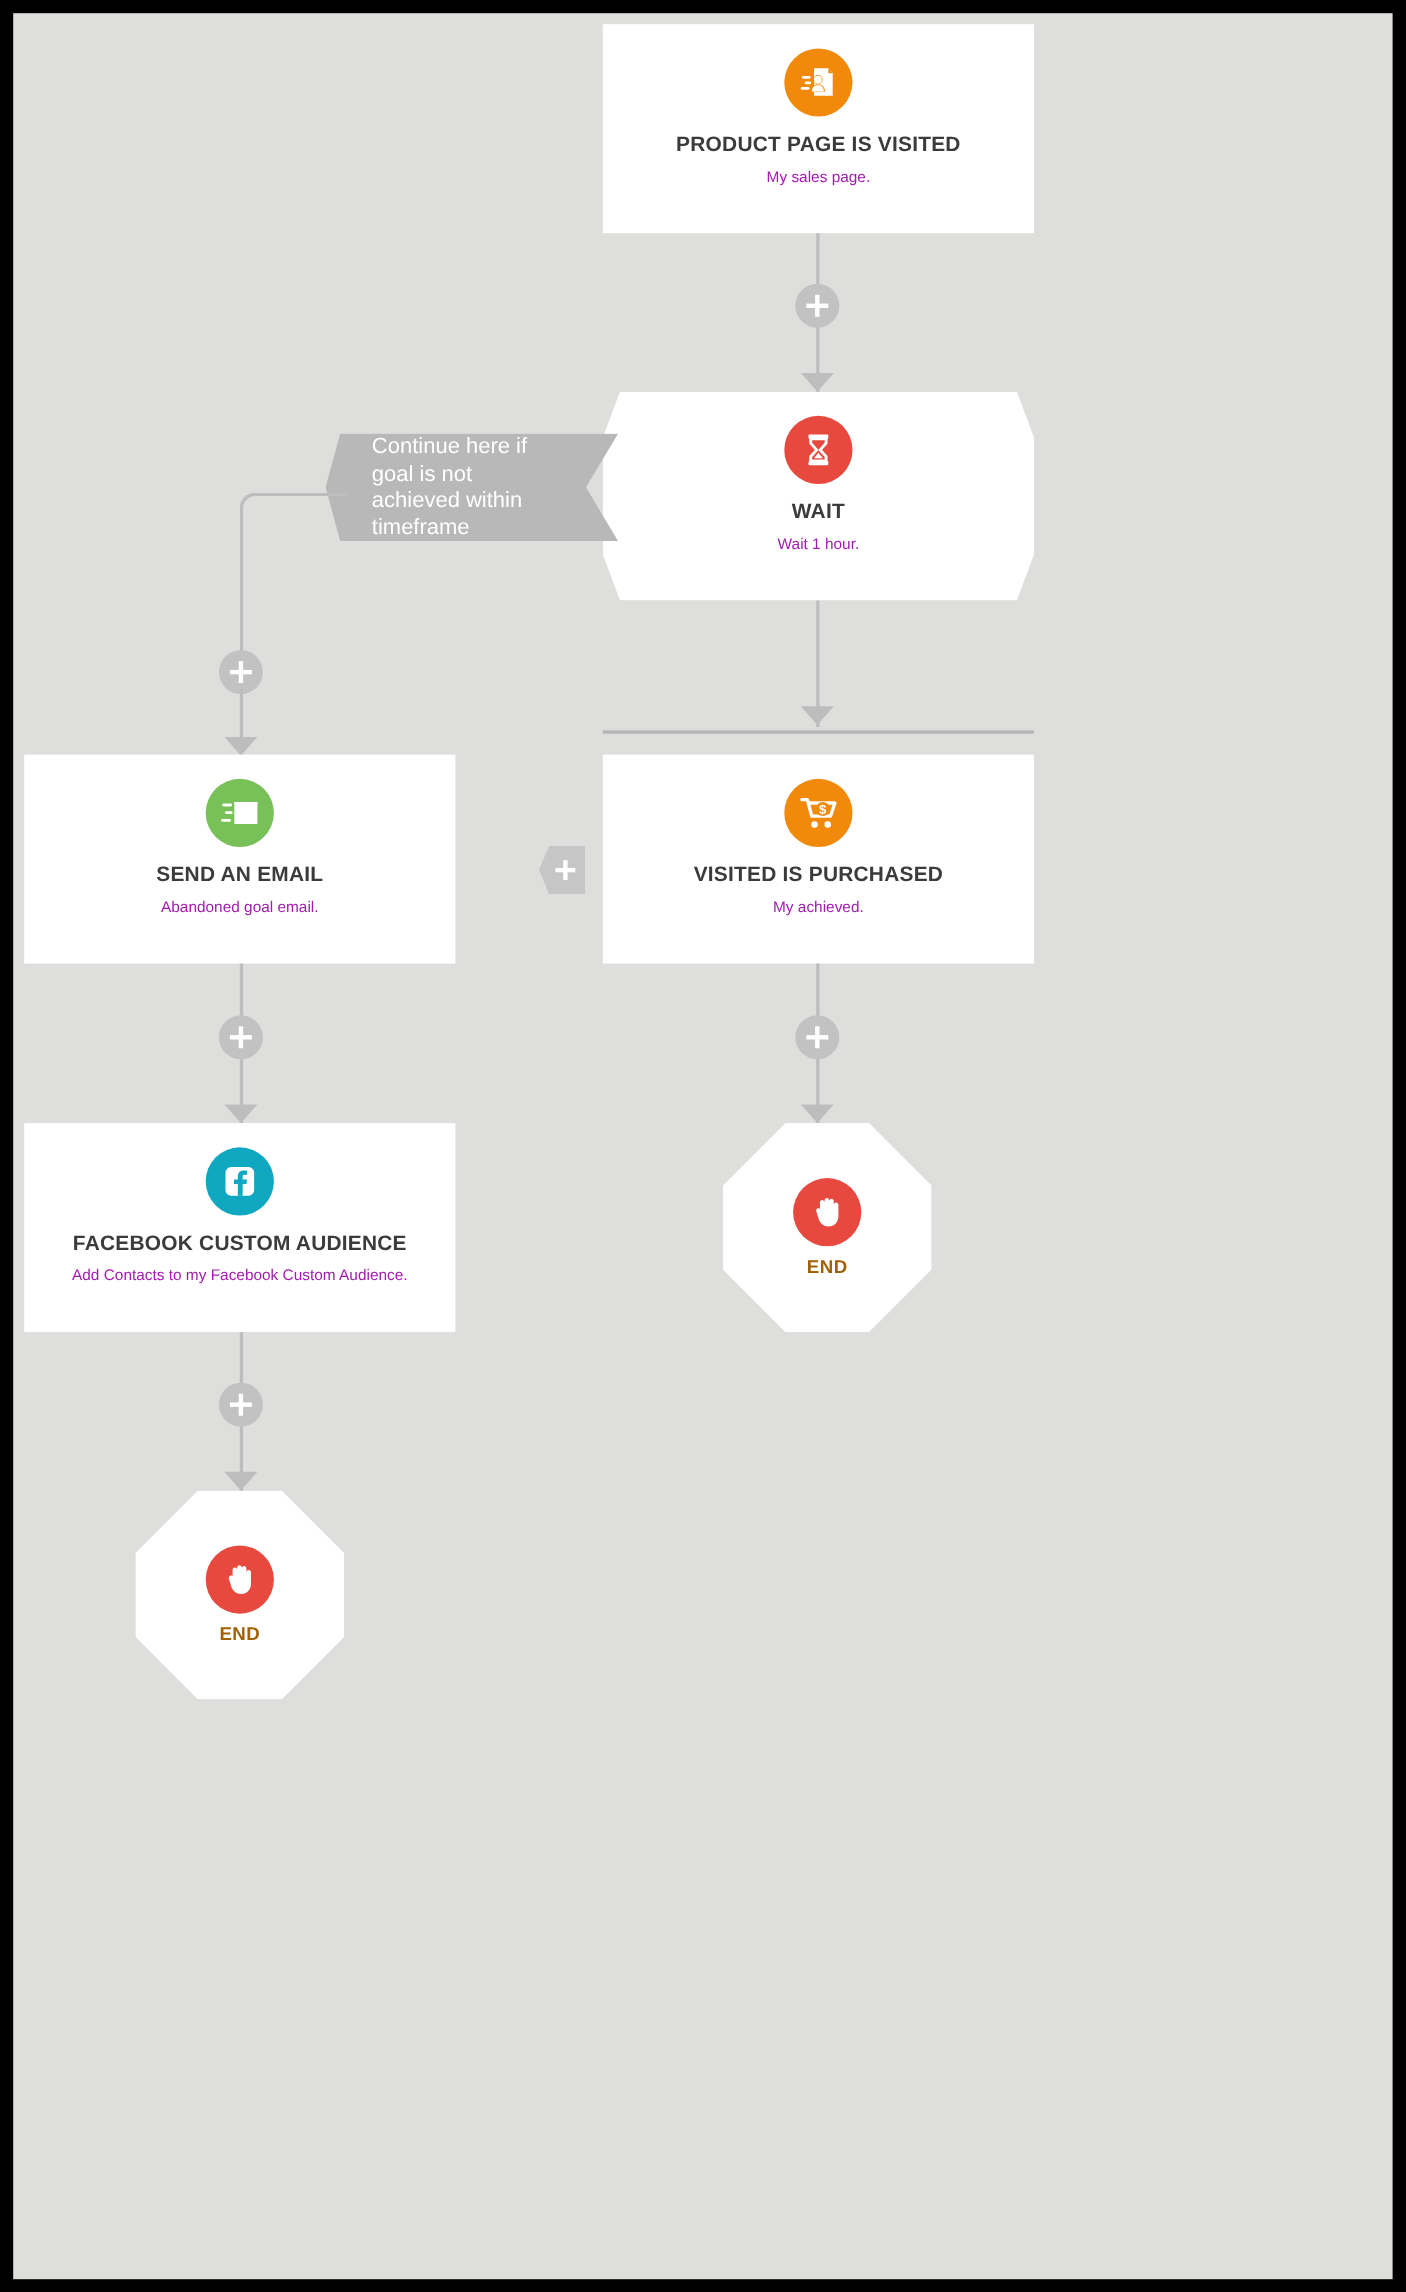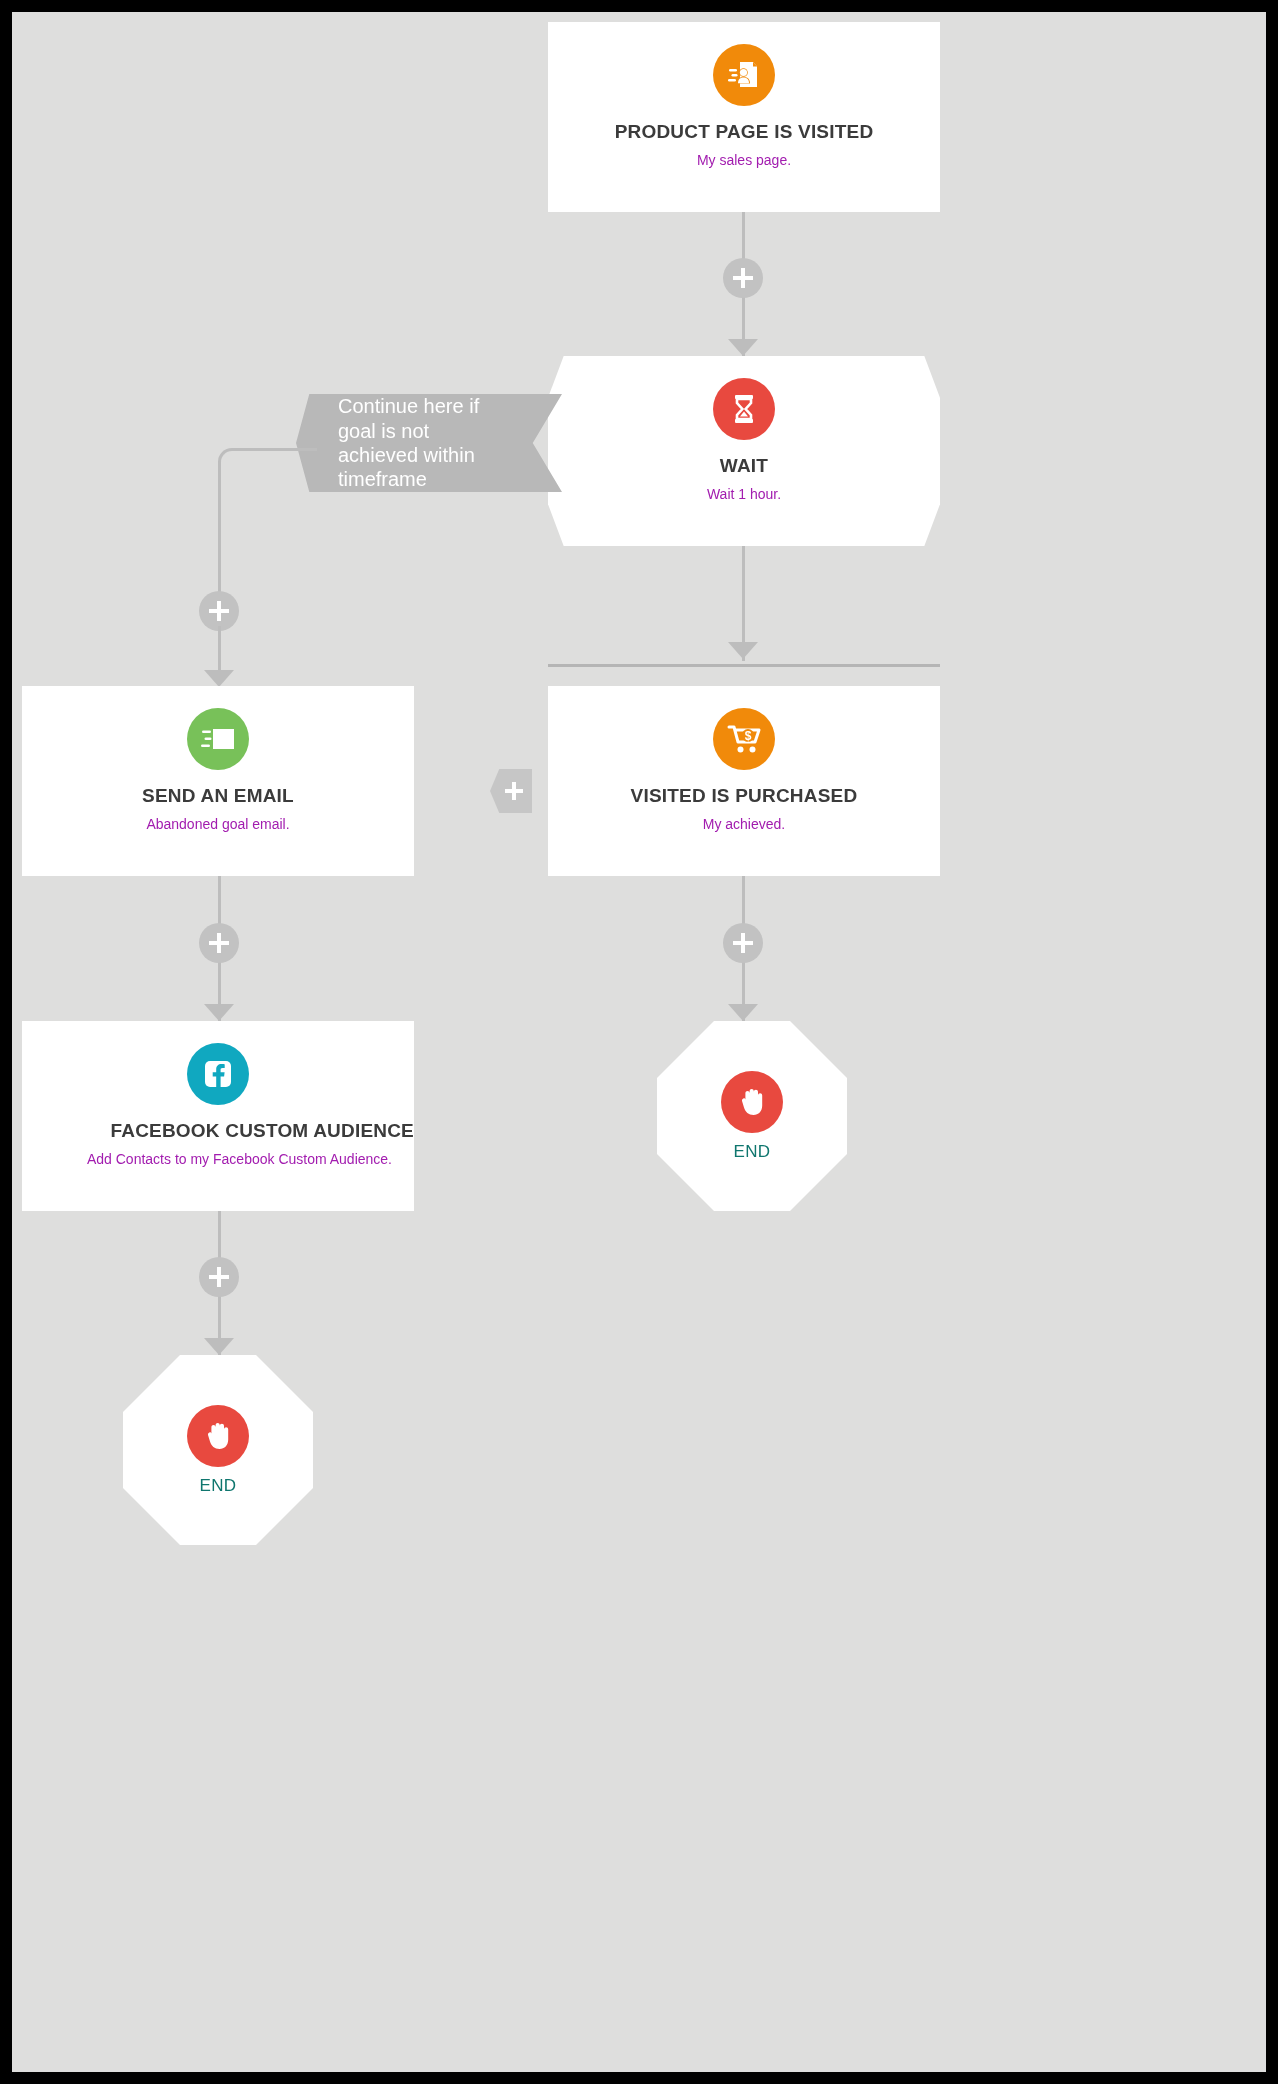--- a/index.html
+++ b/index.html
@@ -153,22 +153,22 @@
   }
   .card-desc {
     font-size: 14px;
     color: #a21caf;
     margin-top: 7px;
     line-height: 1.35;
     padding: 0 22px;
   }
   .end-label {
     font-size: 17px;
-    font-weight: normal;
-    color: #0f766e;
+    font-weight: bold;
+    color: #a16207;
     margin-top: 9px;
     letter-spacing: 0.4px;
   }
 
   
   .goal-banner {
     position: absolute;
     background: #b8b8b8;
     clip-path: polygon(5% 0, 100% 0, 89% 50%, 100% 100%, 5% 100%, 0 50%);
     display: flex;
@@ -296,21 +296,21 @@
     <div class="arrow-head" style="left:192px; top:992px;"></div>
 
     <div class="line-v" style="left:730px; top:864px; height:145px;"></div>
     <div class="plus-btn" style="left:711px; top:911px;">
       <span class="bar-h"></span>
       <span class="bar-v"></span>
     </div>
     <div class="arrow-head" style="left:716px; top:992px;"></div>
 
     <div class="card" style="left:10px; top:1009px; width:392px; height:190px;">
-      <div style="padding-top:22px;text-align:right;">
+      <div style="padding-top:22px;">
         <div class="icon-circle" style="background:#10a8c0;">
           <svg width="34" height="34" viewBox="0 0 34 34">
             <rect x="4" y="4" width="26" height="26" rx="5" fill="#ffffff"></rect>
             <path d="M19.6 30 L19.6 19.4 L23.1 19.4 L23.6 15.3 L19.6 15.3 L19.6 12.9
                      C19.6 11.7 19.9 11 21.5 11 L23.7 11 L23.7 7.3
                      C23.3 7.25 22 7.1 20.5 7.1
                      C17.3 7.1 15.2 9 15.2 12.5 L15.2 15.3 L11.7 15.3 L11.7 19.4
                      L15.2 19.4 L15.2 30 Z" fill="#10a8c0"></path>
           </svg>
         </div>

